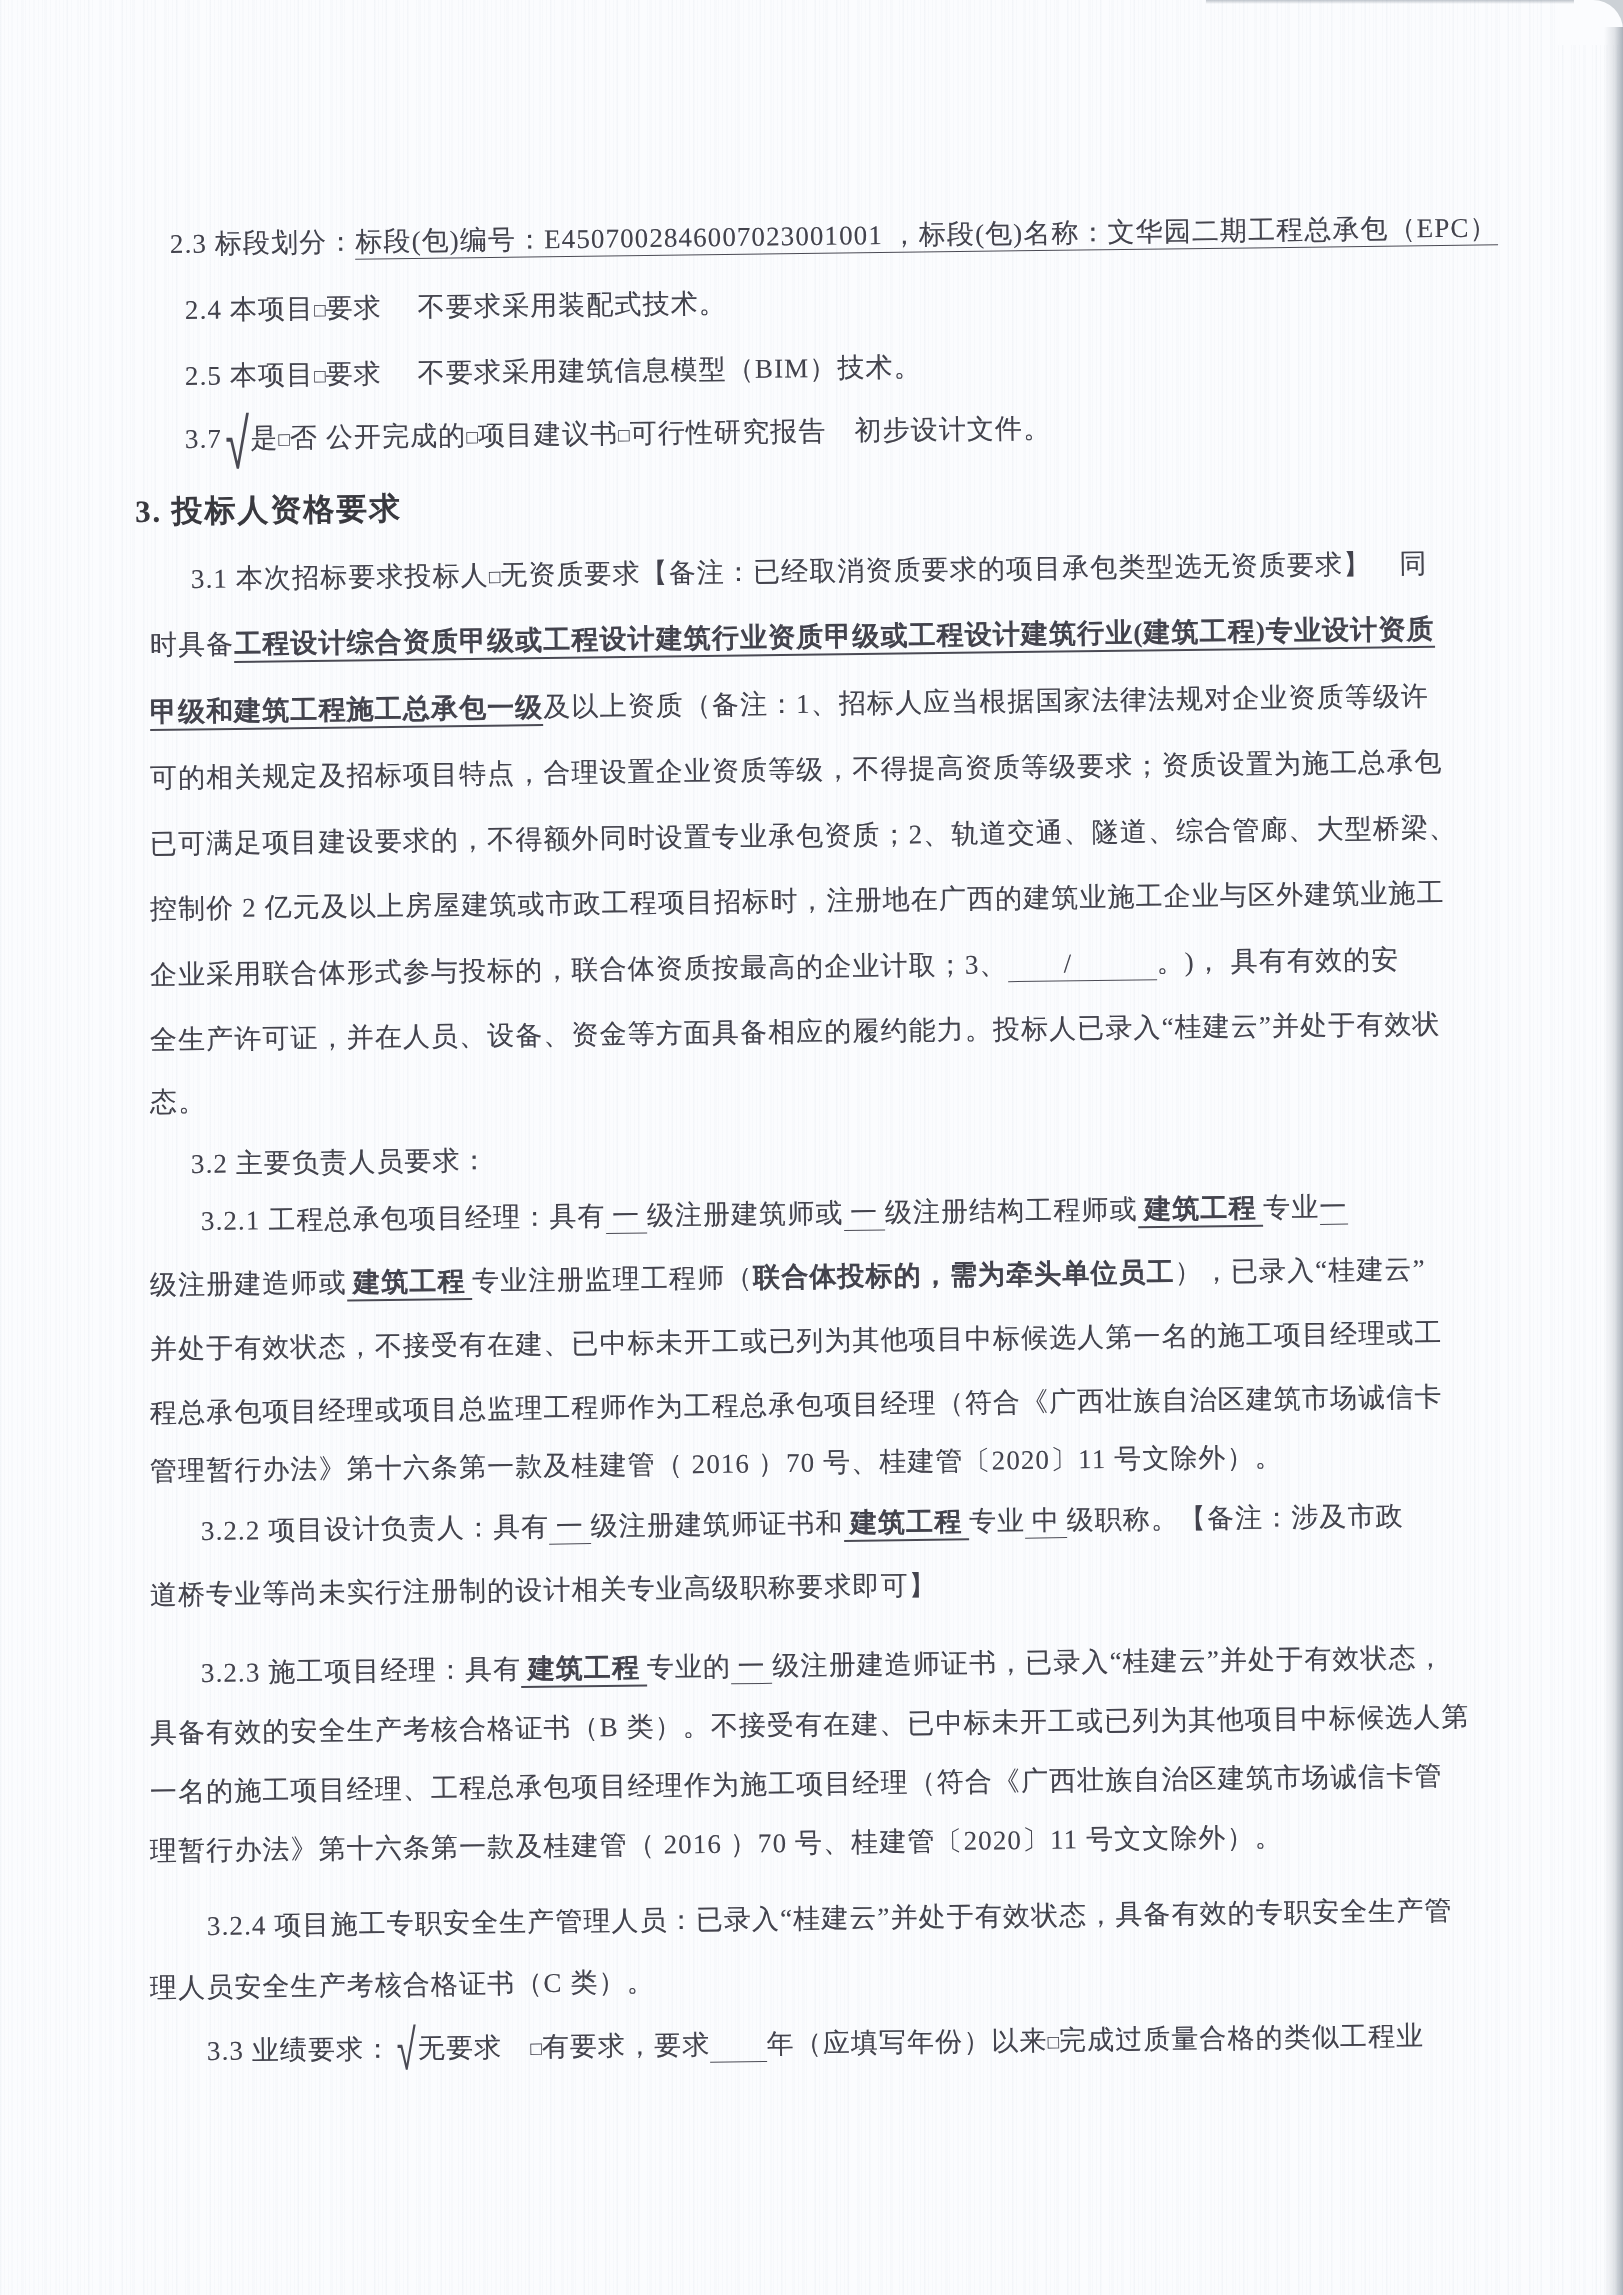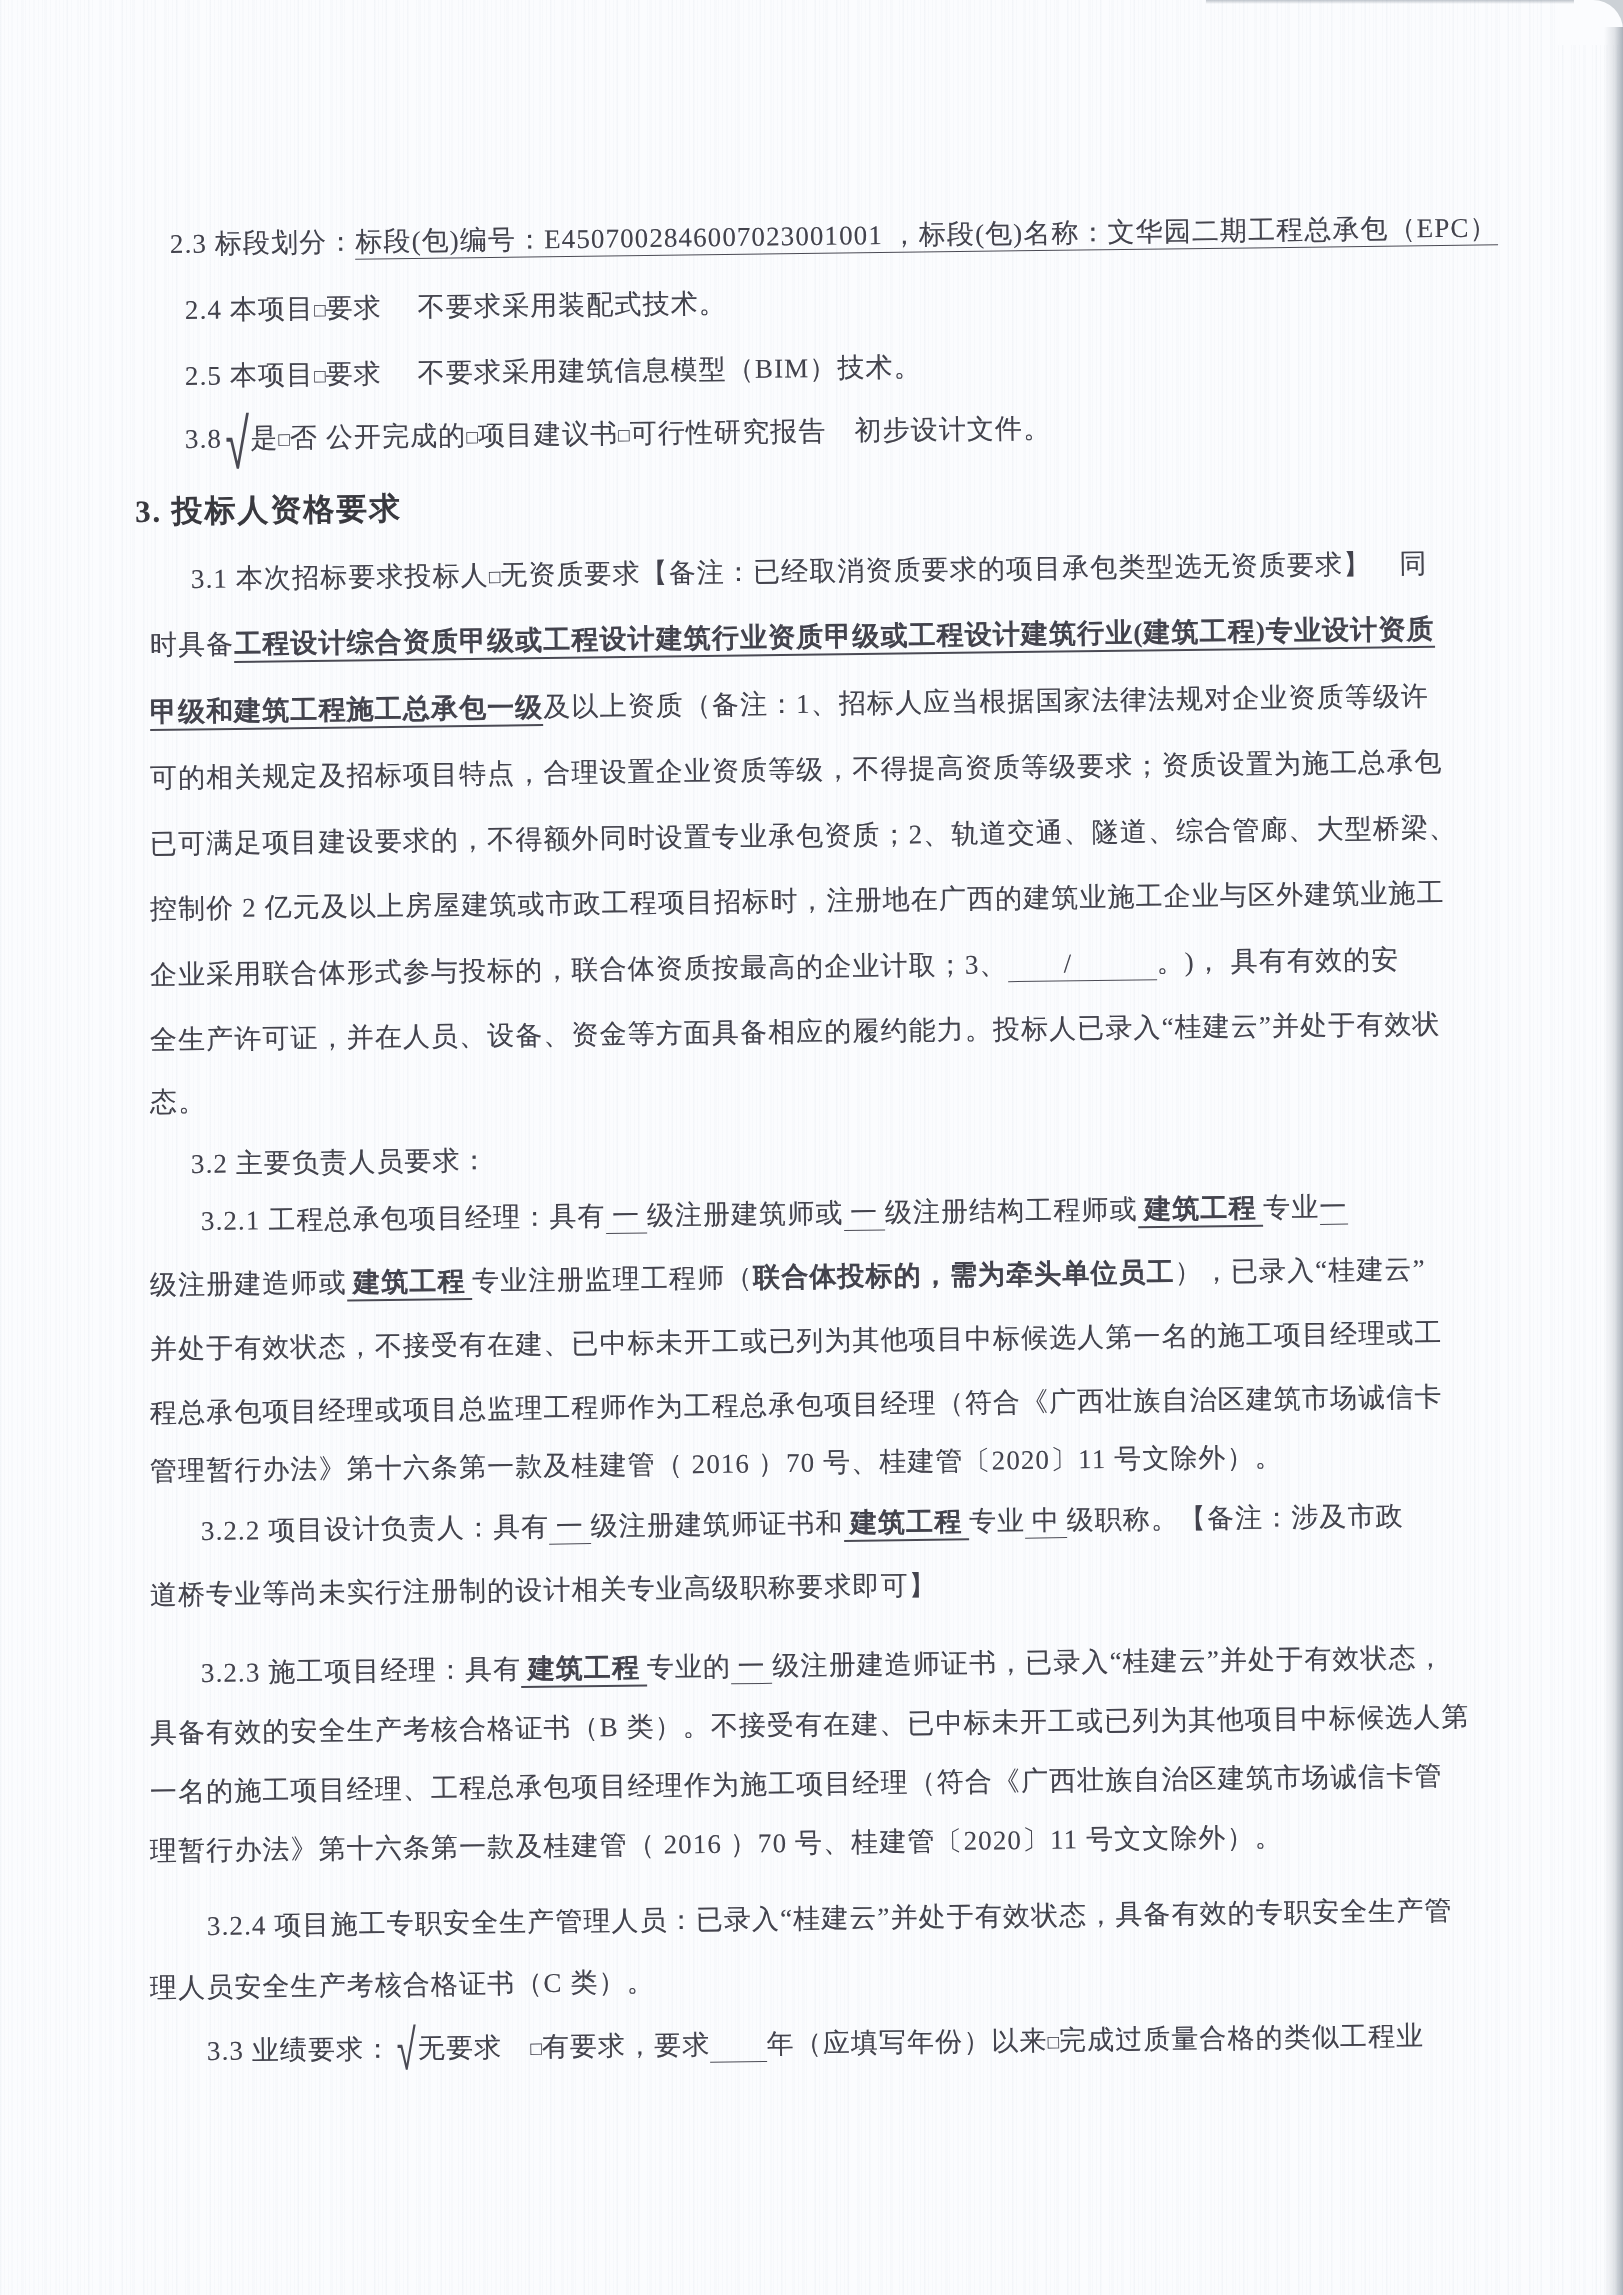--- a/index.html
+++ b/index.html
@@ -51,21 +51,21 @@
 <div class="doc">
   <div class="noise"></div>
   <div class="corner-bg"></div>
   <div class="corner-page"></div>
   <div class="edge-top"></div>
   <div class="edge-right"></div>
   <div id="text-layer">
       <div class="line" style="top: 231px; left: 170px;"><span class="run">2.3 标段划分：</span><span class="run u">标段(包)编号：E4507002846007023001001 ，标段(包)名称：文华园二期工程总承包（EPC）</span></div>
       <div class="line" style="top: 297px; left: 185px;"><span class="run">2.4 本项目 </span><span class="run box">□</span><span class="run">要求　 不要求采用装配式技术。</span></div>
       <div class="line" style="top: 363px; left: 185px;"><span class="run">2.5 本项目 </span><span class="run box">□</span><span class="run">要求　 不要求采用建筑信息模型（BIM）技术。</span></div>
-      <div class="line" style="top: 426px; left: 185px;"><span class="run">3.8 </span><span class="run tick">√</span><span class="run">是</span><span class="run box">□</span><span class="run">否 公开完成的</span><span class="run box">□</span><span class="run">项目建议书</span><span class="run box">□</span><span class="run">可行性研究报告　初步设计文件。</span></div>
+      <div class="line" style="top: 426px; left: 185px;"><span class="run">3.7 </span><span class="run tick">√</span><span class="run">是</span><span class="run box">□</span><span class="run">否 公开完成的</span><span class="run box">□</span><span class="run">项目建议书</span><span class="run box">□</span><span class="run">可行性研究报告　初步设计文件。</span></div>
       <div class="line h" style="top: 496px; left: 135px;"><span class="run">3. 投标人资格要求</span></div>
       <div class="line" style="top: 566px; left: 191px;"><span class="run">3.1 本次招标要求投标人</span><span class="run box">□</span><span class="run">无资质要求【备注：已经取消资质要求的项目承包类型选无资质要求】　同</span></div>
       <div class="line" style="top: 632px; left: 150px;"><span class="run">时具备</span><span class="run b u">工程设计综合资质甲级或工程设计建筑行业资质甲级或工程设计建筑行业(建筑工程)专业设计资质</span></div>
       <div class="line" style="top: 699px; left: 150px;"><span class="run b u">甲级和建筑工程施工总承包一级</span><span class="run">及以上资质（备注：1、招标人应当根据国家法律法规对企业资质等级许</span></div>
       <div class="line" style="top: 765px; left: 150px;"><span class="run">可的相关规定及招标项目特点，合理设置企业资质等级，不得提高资质等级要求；资质设置为施工总承包</span></div>
       <div class="line" style="top: 831px; left: 150px;"><span class="run">已可满足项目建设要求的，不得额外同时设置专业承包资质；2、轨道交通、隧道、综合管廊、大型桥梁、</span></div>
       <div class="line" style="top: 896px; left: 150px;"><span class="run">控制价 2 亿元及以上房屋建筑或市政工程项目招标时，注册地在广西的建筑业施工企业与区外建筑业施工</span></div>
       <div class="line" style="top: 962px; left: 150px;"><span class="run">企业采用联合体形式参与投标的，联合体资质按最高的企业计取；3、</span><span class="run u">　　/　　　</span><span class="run">。)， 具有有效的安</span></div>
       <div class="line" style="top: 1027px; left: 150px;"><span class="run">全生产许可证，并在人员、设备、资金等方面具备相应的履约能力。投标人已录入“桂建云”并处于有效状</span></div>
       <div class="line" style="top: 1089px; left: 150px;"><span class="run">态。</span></div>

